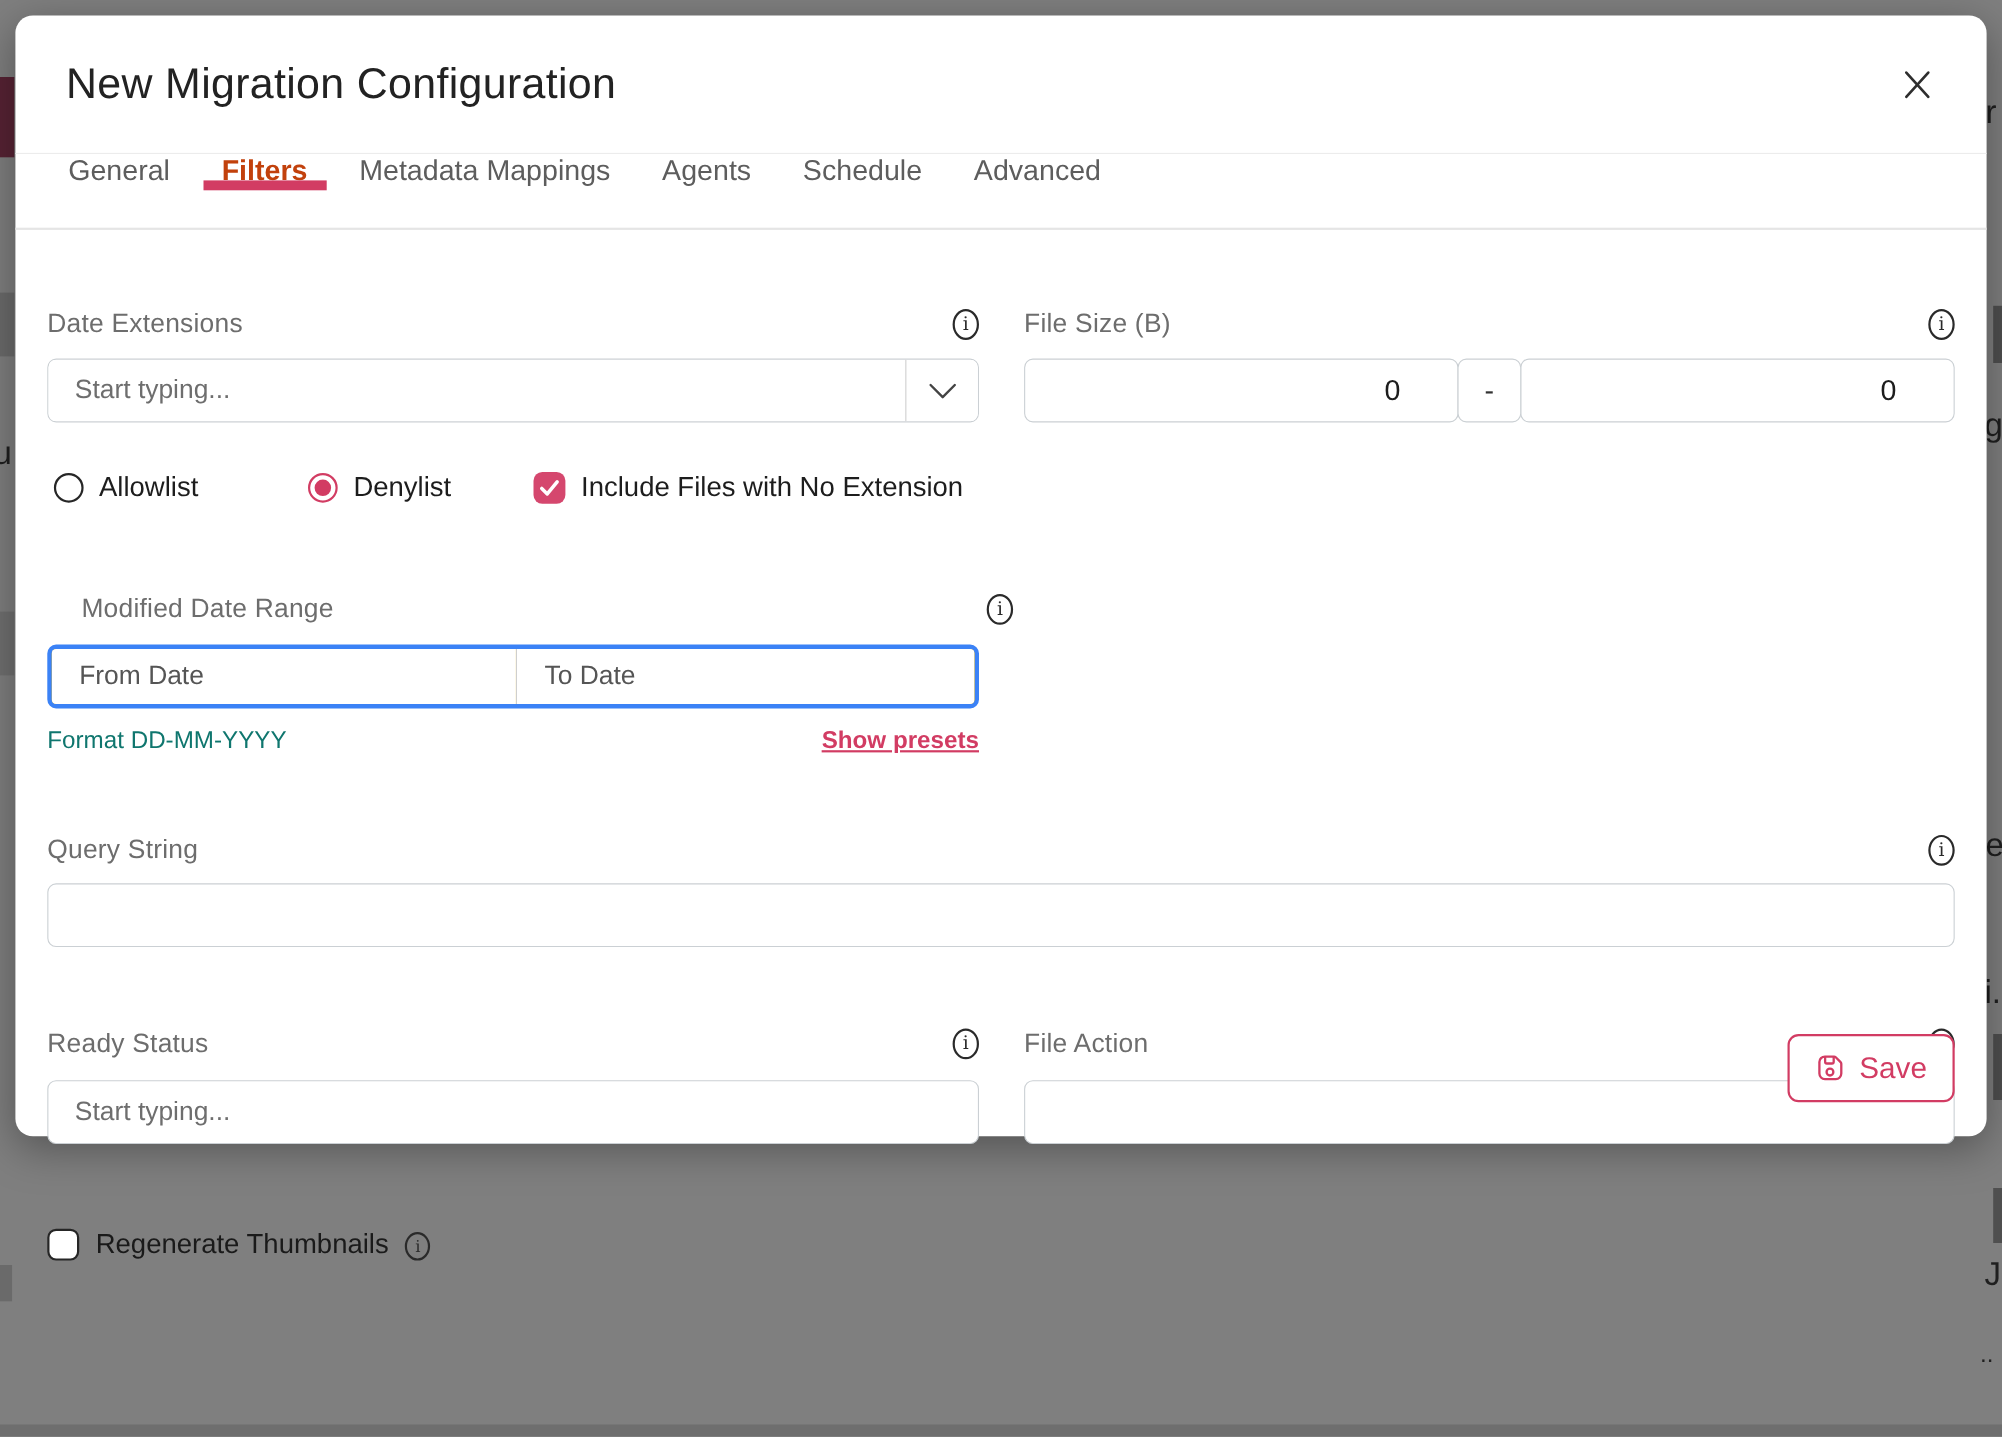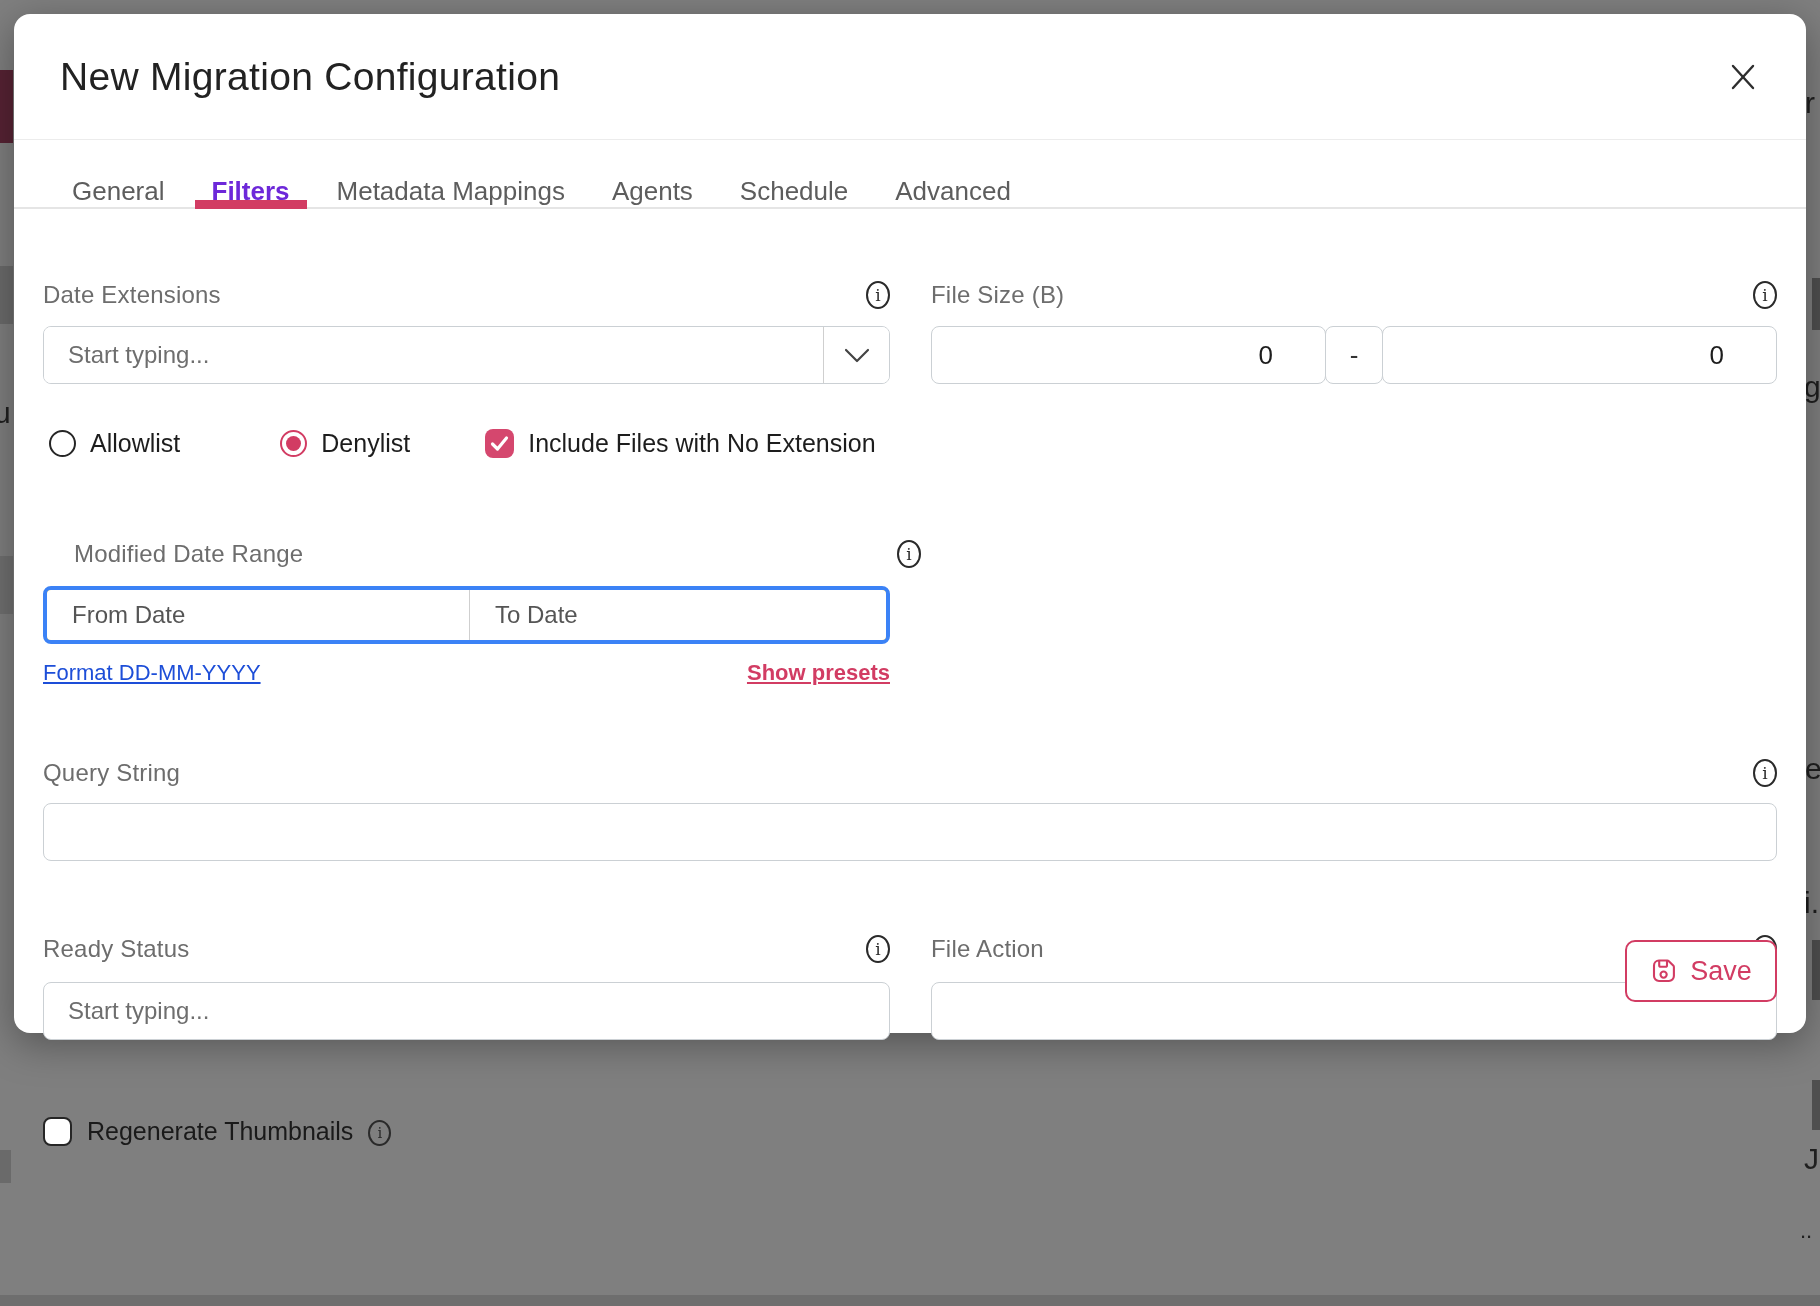--- a/index.html
+++ b/index.html
@@ -23,25 +23,25 @@
            background:#ffffff; border-radius:16px; box-shadow:0 10px 40px rgba(0,0,0,.35);
            display:flex; flex-direction:column; }
 
   .modal-header { height:126px; flex:0 0 auto; display:flex; align-items:center;
                   justify-content:space-between; padding:0 42px 0 46px;
                   border-bottom:1px solid #ececec; }
   .modal-title { font-size:39px; font-weight:400; color:#222; letter-spacing:.3px; }
   .close-btn { background:none; border:none; cursor:pointer; padding:6px; display:flex; }
 
   
-  .tabs { height:69px; flex:0 0 auto; display:flex; align-items:flex-end;
-          padding:0 41px; border-bottom:2px solid #e5e5e5; }
+  .tabs { height:69px; flex:0 0 auto; display:flex; align-items:flex-start;
+          padding:0 31px; border-bottom:2px solid #e5e5e5; }
   .tab { display:flex; align-items:center; padding:0 17px; margin-right:13px;
          font-size:26px; color:#5d5d5d; position:relative; cursor:pointer; white-space:nowrap; }
-  .tab.active { color:#6d28d9; font-weight:bold; }
+  .tab.active { color:#c2410c; font-weight:bold; }
   .tab.active::after { content:""; position:absolute; left:0; right:0; bottom:-2px;
                        height:9px; background:#d23c63; }
 
   
   .body { flex:1; padding:0 29px; position:relative; }
   .grid2 { display:grid; grid-template-columns:847px 846px; column-gap:41px; }
 
   .label-row { display:flex; align-items:center; justify-content:space-between; height:30px; }
   .field-label { font-size:24px; color:#6d6d6d; letter-spacing:.2px; }
 
@@ -82,21 +82,21 @@
   .date-row { display:flex; height:58px; width:847px; border:4px solid #3b82f6;
               border-radius:8px; overflow:hidden; background:#eab308; }
   .date-cell { flex:0 0 423px; display:flex; }
   .date-cell.to { flex:1; }
   .date-cell.from { border-right:1px solid #cfcfcf; }
   .date-cell input { border:none; width:100%; font-size:24px; padding:0 25px; color:#222; }
   .date-cell input::placeholder { color:#555; }
 
   .helper-row { display:flex; align-items:center; justify-content:space-between;
                 width:847px; height:26px; margin-top:16px; }
-  .format-hint { font-size:22px; color:#1d4ed8;text-decoration:underline; }
+  .format-hint { font-size:22px; color:#0f766e; }
   .presets-link { font-size:22px; color:#d23c63; font-weight:bold; text-decoration:underline; cursor:pointer;margin-left:36px; }
 
   .regen-row { display:flex; align-items:flex-end; gap:15px; height:30px; margin-top:76px; }
   .regen-label { font-size:25px; color:#1a1a1a; }
   .regen-row .info-icon { width:23px; height:26px; font-size:15px; }
 
   .save-btn { position:absolute; right:29px; bottom:31px; width:152px; height:62px;
               border:2px solid #d23c63; border-radius:10px; background:#fff; color:#d23c63;
               font-size:27px; display:flex; align-items:center; justify-content:center;
               gap:12px; cursor:pointer; font-family:"Liberation Sans", sans-serif; }

